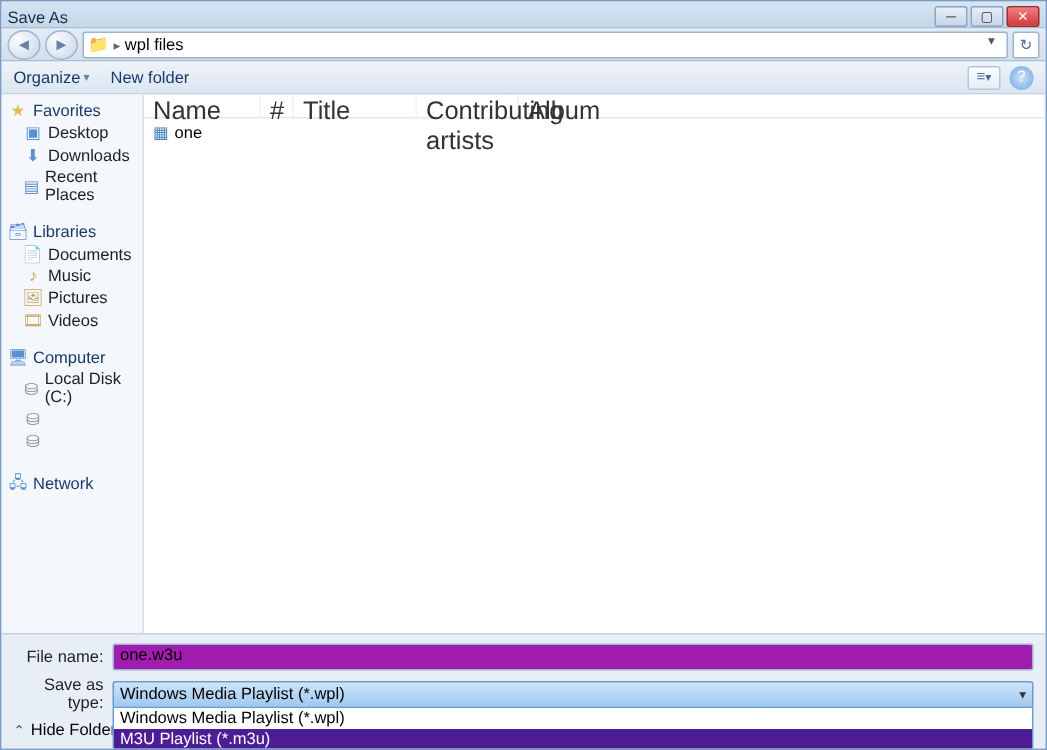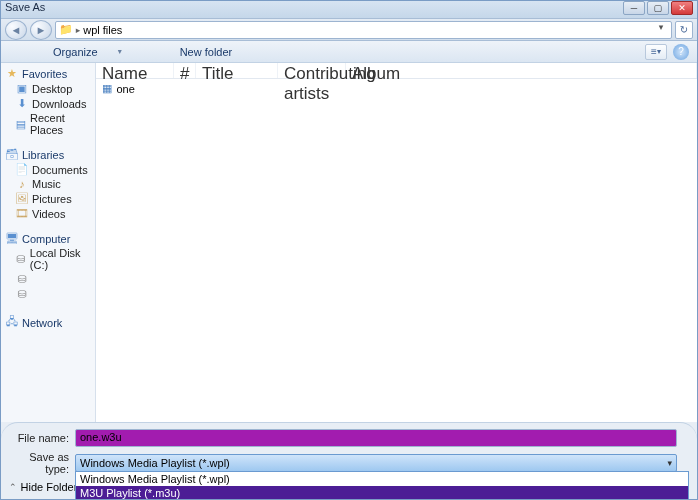--- a/index.html
+++ b/index.html
@@ -1,51 +1,51 @@
 <!DOCTYPE html>
 <html><head>
 <meta charset="utf-8">
 <style>
 * { margin: 0; padding: 0; box-sizing: border-box; font-family: "Segoe UI", Tahoma, sans-serif; font-size: 11px; }
 body { width: 698px; height: 500px; background: #e8eef5; display: flex; flex-direction: column; border: 1px solid #7a9cc5; }
-.titlebar { height: 18px; background: linear-gradient(#d7e4f2,#c5d7ea); display: flex; align-items: flex-start; padding: 0 4px; border-bottom: 1px solid #a8bdd6; }
+.titlebar { height: 18px; background: linear-gradient(#d7e4f2,#c5d7ea); display: flex; align-items: flex-end; padding: 0 4px; border-bottom: 1px solid #a8bdd6; }
 .titlebar .title { flex: 1; font-size: 11px; color: #1a2a44; }
 .win-btns { display: flex; gap: 2px; }
 .win-btn { width: 22px; height: 14px; background: linear-gradient(#e8eef5,#c8d6e8); border: 1px solid #8ba5c4; border-radius: 2px; display: flex; align-items: center; justify-content: center; font-size: 9px; color: #333; }
 .win-btn.close { background: linear-gradient(#f08080,#d43a3a); color: #fff; border-color: #a02a2a; }
 .addrbar { height: 22px; background: linear-gradient(#e4ebf4,#d2dfed); display: flex; align-items: center; padding: 2px 4px; gap: 3px; border-bottom: 1px solid #a8bdd6; }
 .navcircle { width: 22px; height: 20px; border-radius: 50%; background: radial-gradient(circle at 30% 30%, #fafcff, #c8d6e8); border: 1px solid #9db4d0; display:flex; align-items:center; justify-content:center; color:#6a82a2; }
 .path { flex: 1; height: 18px; background: #fff; border: 1px solid #9db4d0; display: flex; align-items: center; padding: 0 3px; border-radius: 2px; gap:3px; }
 .path-sep { color:#666; font-size:9px; }
 .path .folder-ico { color:#e6b85c; }
 .dd { width:14px; height:16px; text-align:center; color:#555; font-size:9px; }
 .refresh-btn { width:18px; height:18px; background:#fff; border:1px solid #9db4d0; border-radius:2px; display:flex; align-items:center; justify-content:center; color:#4a6a9a; font-size:10px;}
 .search { width:150px; height:18px; background:#fff; border:1px solid #9db4d0; border-radius:2px; display:flex; align-items:center; padding:0 4px; color:#888; font-style:italic;}
 .search .mag { margin-left:auto; color:#6a82a2; font-style:normal;}
 .toolbar { height:22px; background:linear-gradient(#eef3f9,#dbe6f2); display:flex; align-items:center; padding:0 8px; gap:14px; border-bottom:1px solid #c2d2e4;}
-.toolbar .tb-btn { color:#1a3a6a; font-size:11px; display:flex; align-items:center; gap:20px;margin-left:44px;}
+.toolbar .tb-btn { color:#1a3a6a; font-size:11px; display:flex; align-items:center; gap:2px;}
 .toolbar .right { margin-left:auto; display:flex; gap:6px; align-items:center;}
 .toolbar .icon-btn { width:22px; height:16px; border:1px solid #b8c8dc; background:linear-gradient(#fdfeff,#e4ecf5); border-radius:2px; display:flex; align-items:center; justify-content:center; color:#4a6a9a; font-size:10px;}
 .toolbar .help { width:16px; height:16px; border-radius:50%; background:radial-gradient(#cfe4fa,#6ba3e0); color:#fff; display:flex; align-items:center; justify-content:center; font-size:10px;}
 .main { flex:1; display:flex; background:#fff; overflow:hidden;}
 .sidebar { width:95px; min-width:95px; background:#f4f7fb; border-right:1px solid #d6e0ec; padding:3px 2px; overflow:hidden;}
 .sb-group { margin-bottom:10px;}
 .sb-header { display:flex; align-items:center; gap:3px; padding:1px 2px; color:#1a3a6a;}
 .sb-header.fav span:last-child { font-weight:normal;}
 .sb-item { display:flex; align-items:center; gap:3px; padding:1px 2px 1px 12px; color:#222;}
 .sb-ico { width:14px; display:inline-flex; justify-content:center; font-size:11px;}
 .tri { font-size:8px; color:#6a82a2;}
 .filearea { flex:1; display:flex; flex-direction:column;}
 .colhead { height:16px; display:flex; border-bottom:1px solid #e2e8f0; color:#333;}
 .colhead div { padding:1px 6px; border-right:1px solid #eef2f7; font-size:17px;}
 .col-name{width:78px;} .col-num{width:22px;} .col-title{width:82px;} .col-ca{width:68px;} .col-alb{flex:1;}
 .filelist { flex:1; padding:2px;}
 .file-row { display:flex; align-items:center; gap:4px; padding:1px 4px;}
 .file-row .file-ico{color:#4a80c0; font-size:11px;}
-.bottom { background:#e8eef5; border-top:1px solid #c2d2e4; padding:6px 20px 4px 8px; position:relative;border-radius:17px;}
+.bottom { background:#e8eef5; border-top:1px solid #c2d2e4; padding:6px 8px 4px 8px; position:relative;}
 .form-row { display:flex; align-items:center; margin-bottom:4px;}
 .form-row label { width:60px; text-align:right; margin-right:6px; color:#222;}
 .fn-input { flex:1; height:18px; background:#a21caf; border:1px solid #9db4d0; padding:1px 4px; border-radius:2px;}
 .st-select { flex:1; height:18px; background:linear-gradient(#cfe4fa,#9ec8f0); border:1px solid #6a9ad0; padding:1px 4px; color:#000; border-radius:2px; display:flex; align-items:center;}
 .st-select .dd-arrow{ margin-left:auto; font-size:9px; color:#333;}
 .dropdown { position:absolute; left:74px; right:8px; top:48px; background:#fff; border:1px solid #6a9ad0; z-index:10;}
 .dropdown div { padding:1px 4px;}
 .dropdown .sel { background:#4c1d95; color:#fff;}
 .hide-folders-row { display:flex; align-items:center; gap:4px; margin-top:6px; padding-bottom:2px;}
 .hide-folders-row .chev { font-size:9px; color:#555;}

